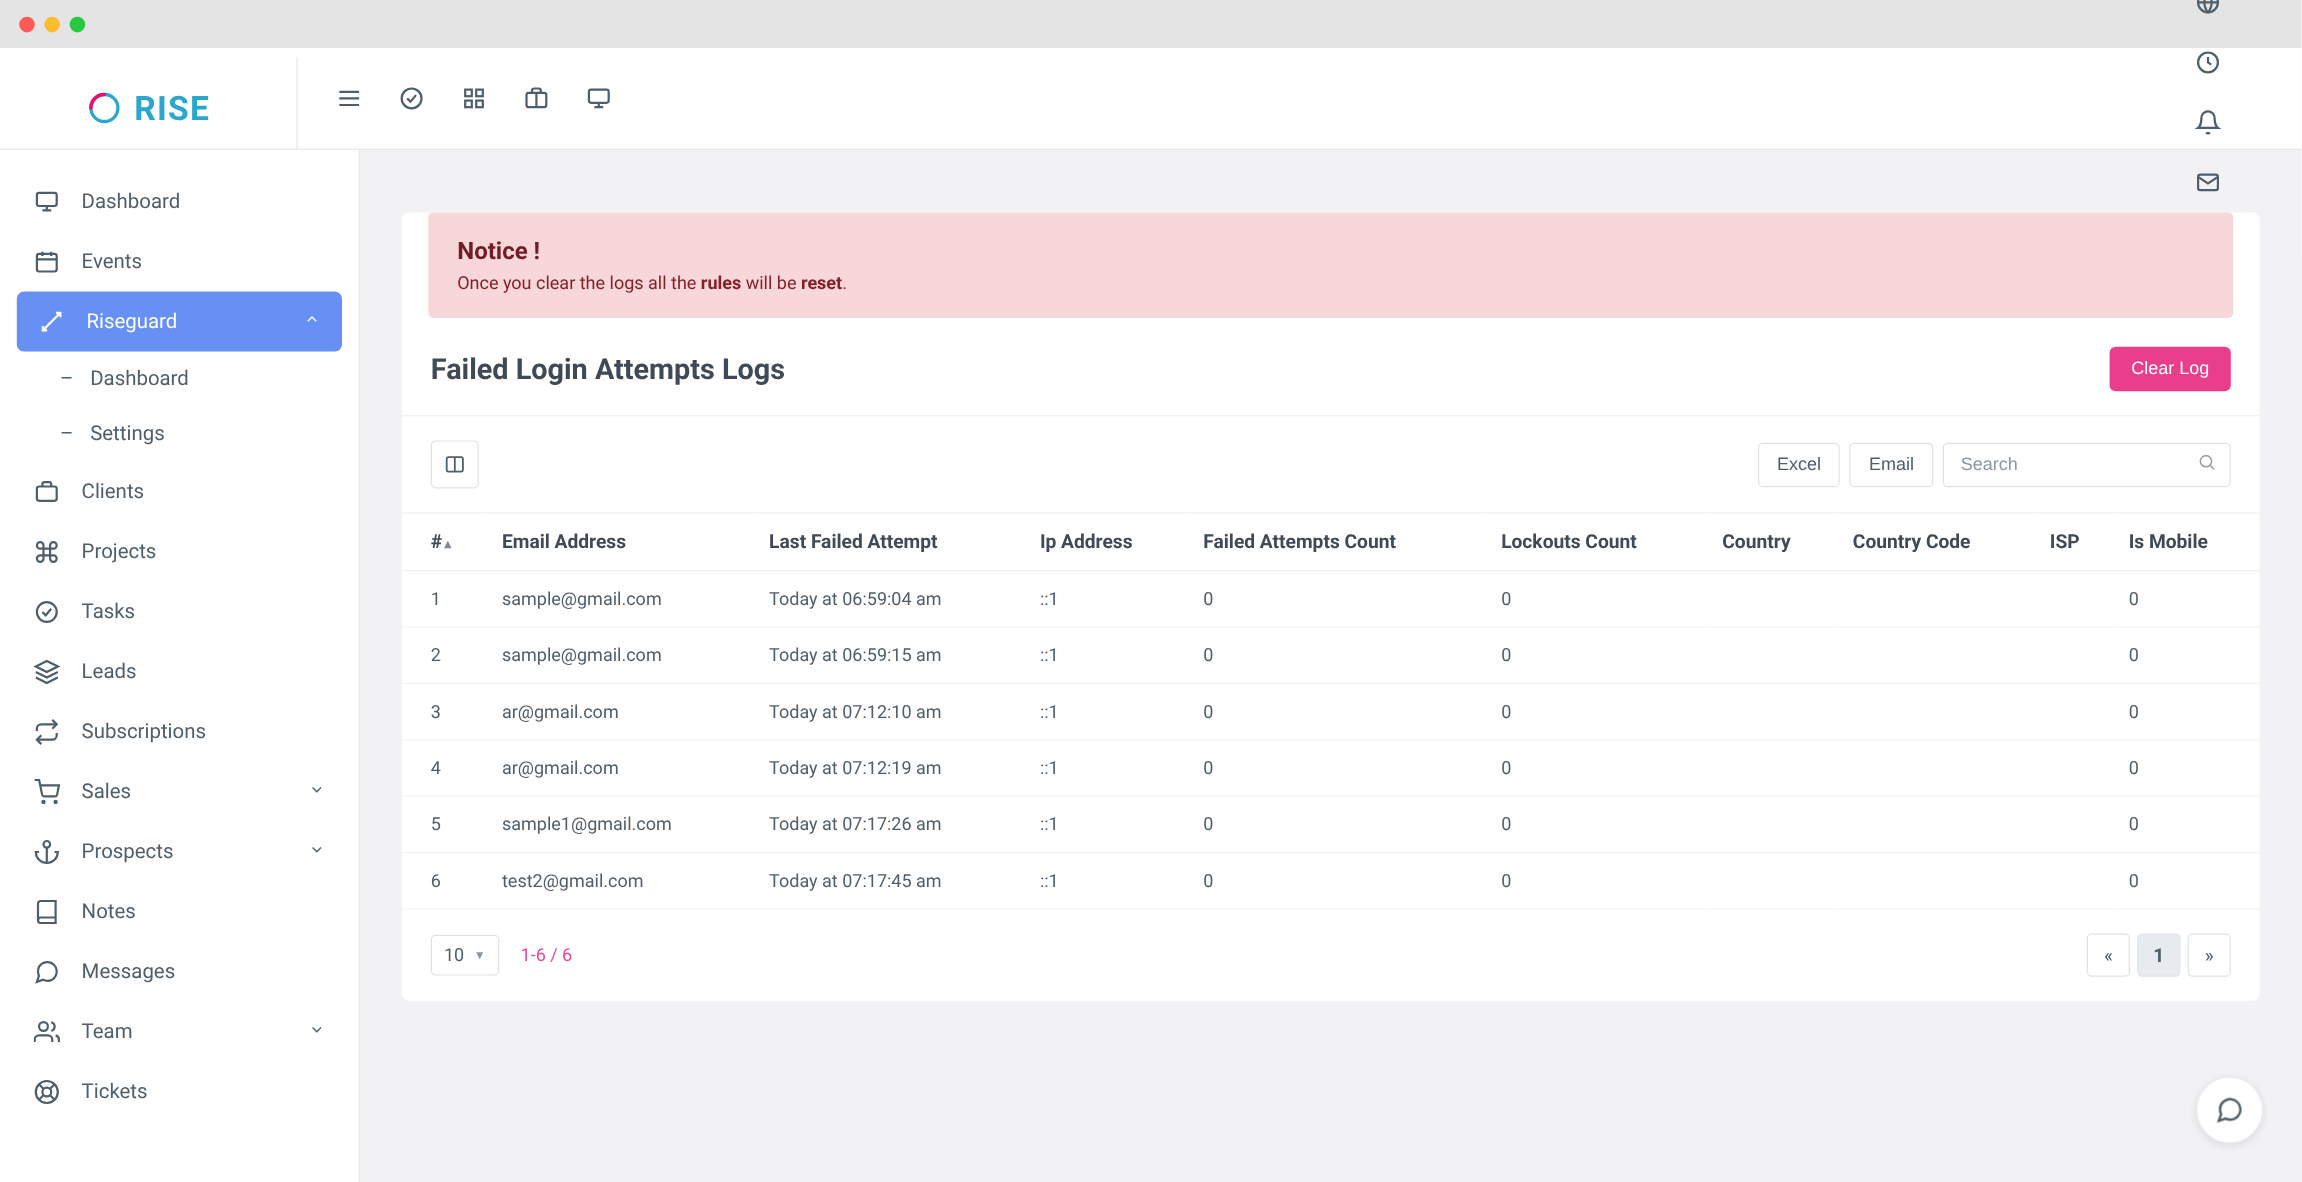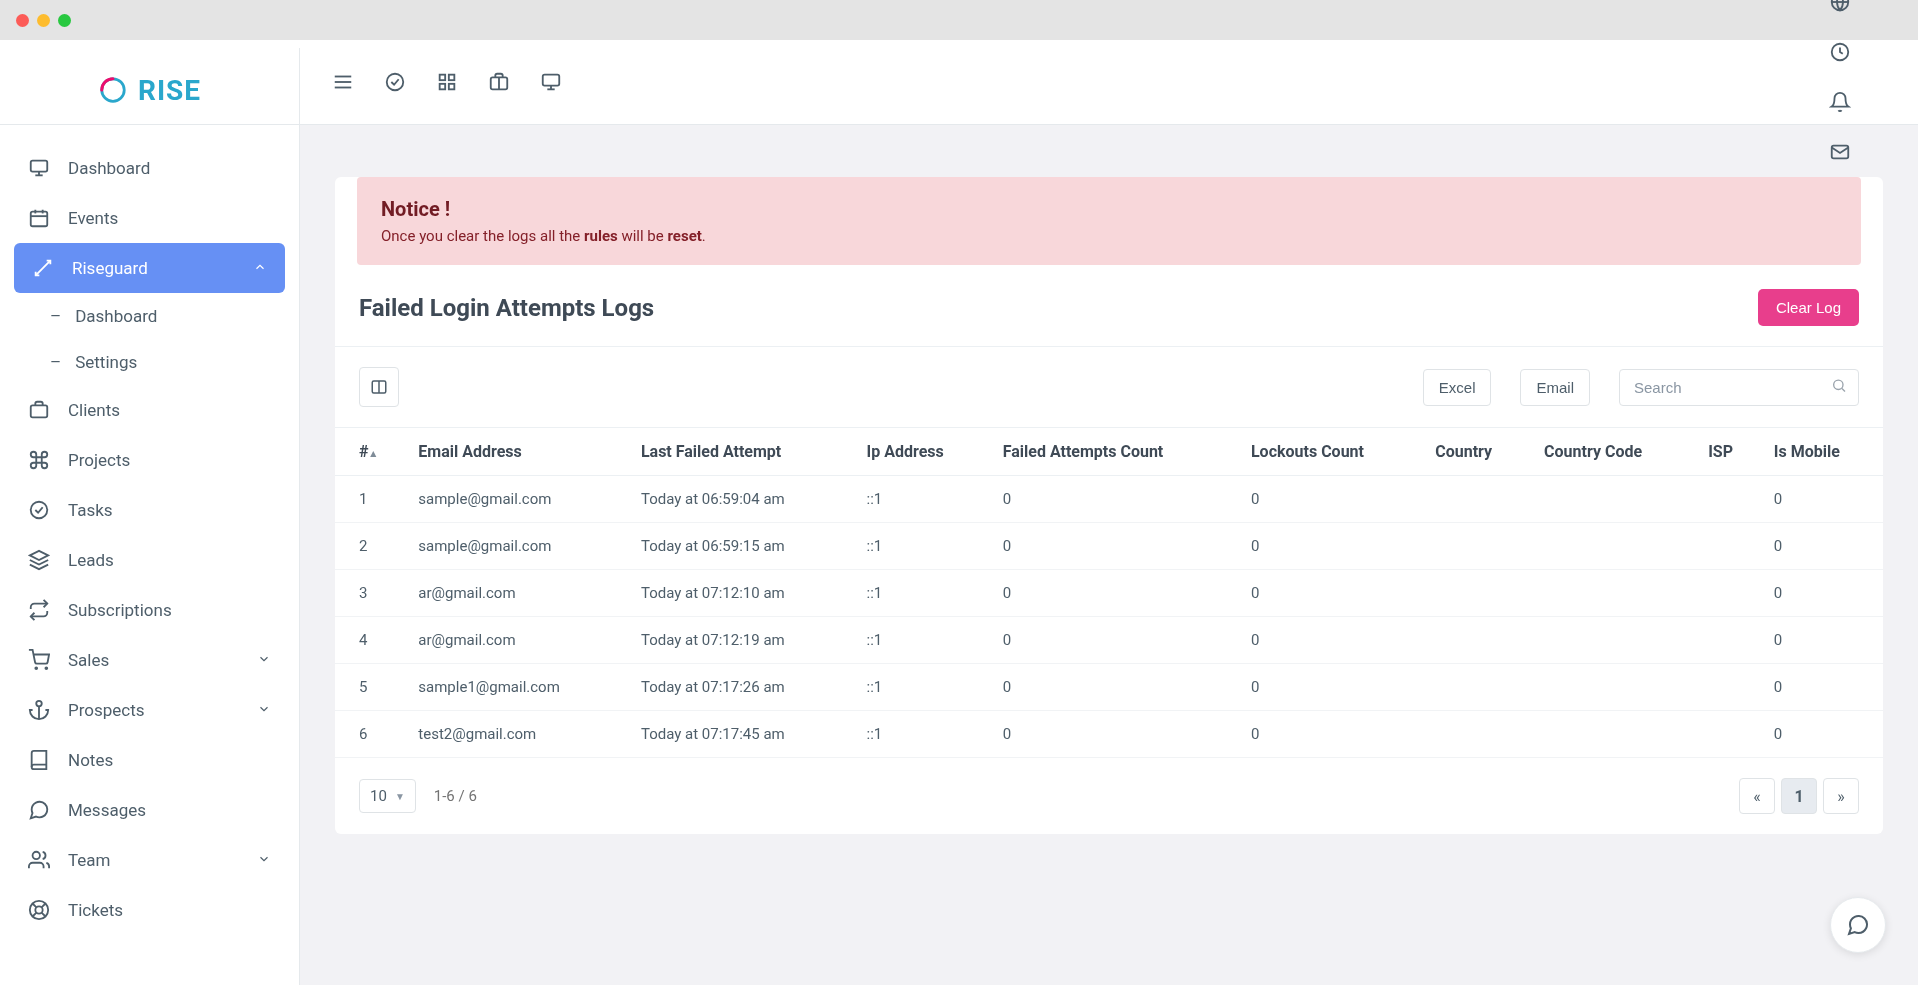--- a/index.html
+++ b/index.html
@@ -29,21 +29,21 @@
 
 
 .topbar {
   height: 85px;
   background: #fff;
   border-bottom: 1px solid #e5e9ec;
   display: flex;
   align-items: center;
 }
 .brand {
-  width: 300px;
+  width: 248px;
   height: 100%;
   display: flex;
   align-items: center;
   justify-content: center;
   gap: 10px;
   border-right: 1px solid #e5e9ec;
   margin-top: 16px;
 }
 .brand-icon {
   width: 30px; height: 30px;
@@ -206,21 +206,21 @@
   display: flex;
   align-items: center;
   justify-content: center;
   cursor: pointer;
   color: #4e5e6a;
 }
 .tool-right {
   margin-left: auto;
   display: flex;
   align-items: center;
-  gap: 29px;
+  gap: 8px;
 }
 .export-btn {
   border: 1px solid #dfe3e6;
   background: #fff;
   padding: 9px 15px;
   border-radius: 4px;
   cursor: pointer;
   font-size: 15px;
   color: #4e5e6a;
 }
@@ -280,21 +280,21 @@
   padding: 7px 10px;
   border-radius: 4px;
   font-size: 15px;
   color: #4e5e6a;
   display: flex;
   align-items: center;
   gap: 8px;
 }
 .range-info {
   margin-left: 18px;
-  color: #737373;
+  color: #ec4899;
   font-size: 15px;
 }
 .paginator {
   margin-left: auto;
   display: flex;
   align-items: center;
   gap: 6px;
 }
 .page-btn {
   border: 1px solid #dfe3e6;

